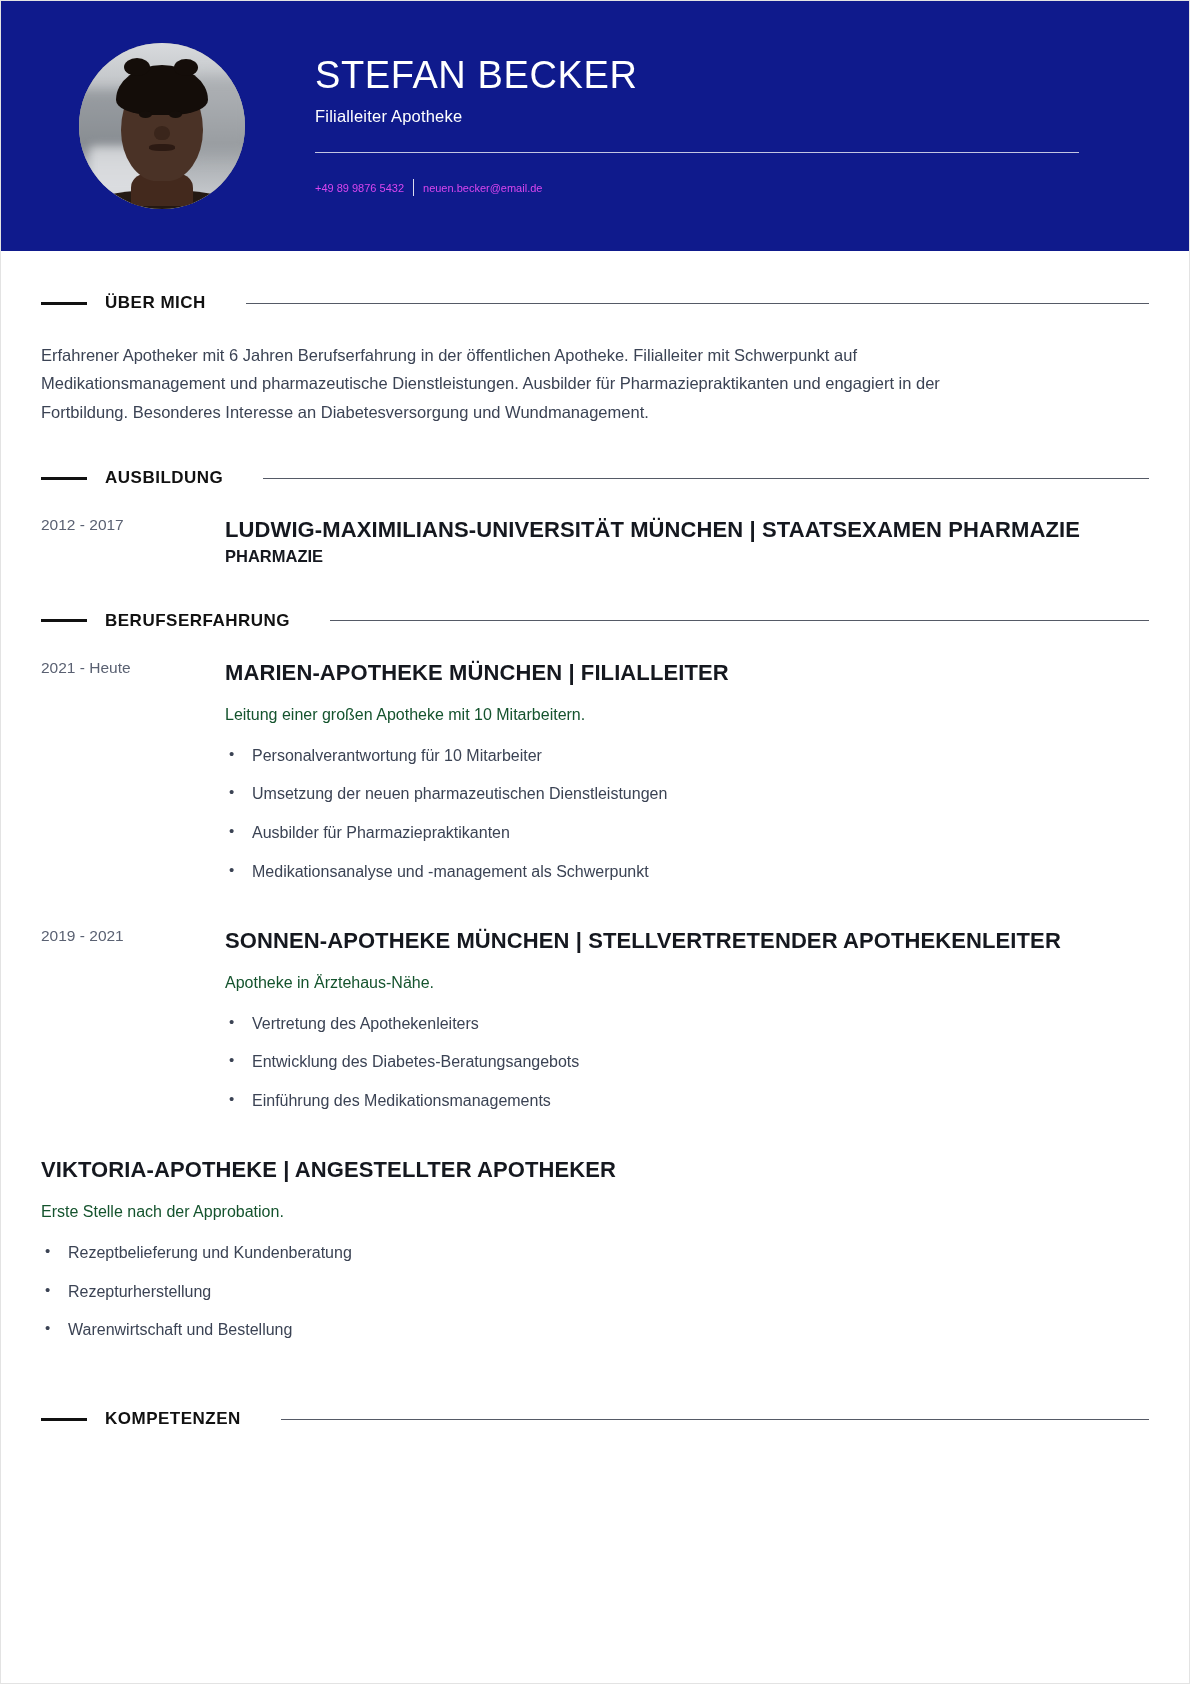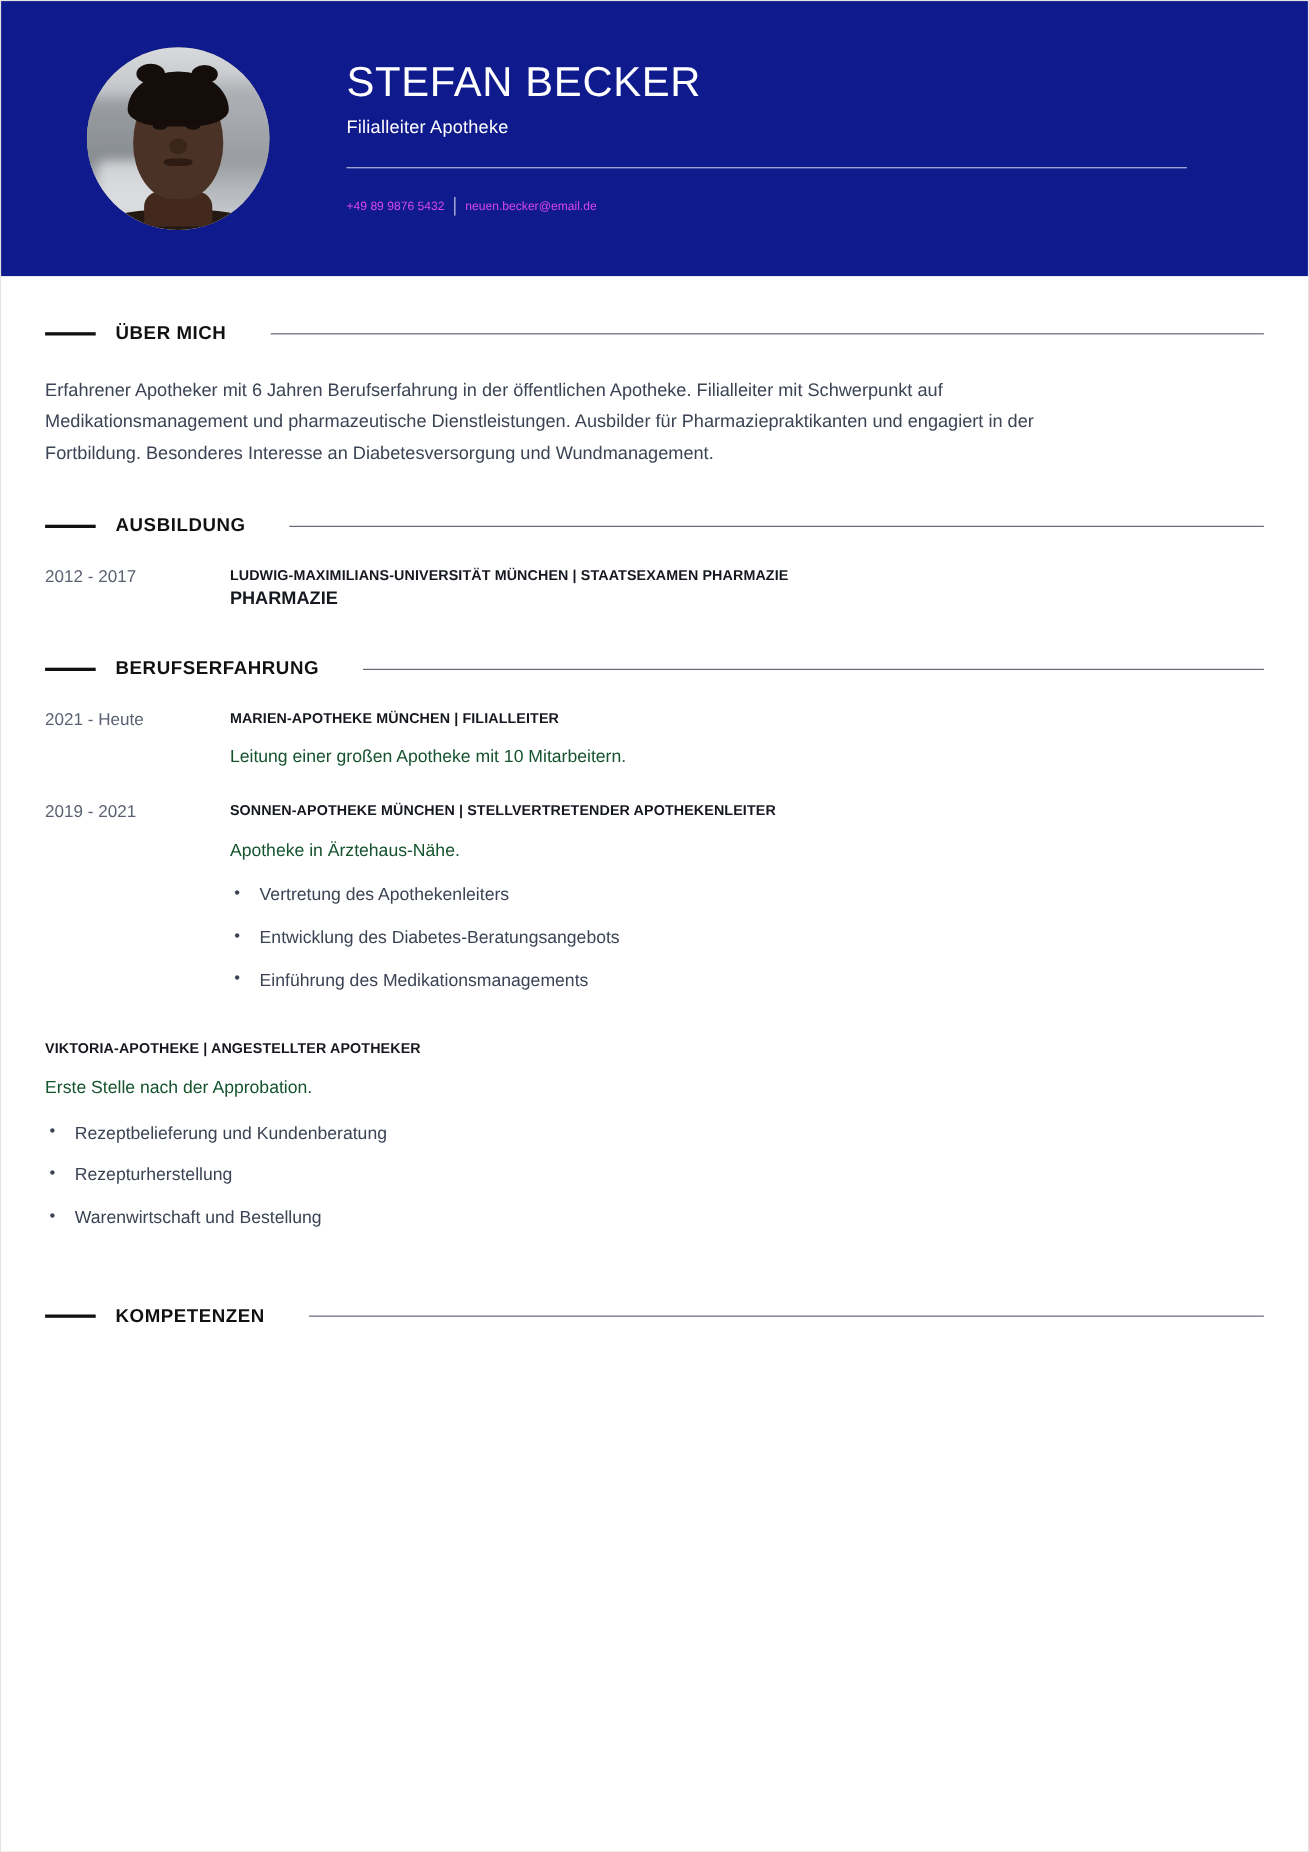--- a/index.html
+++ b/index.html
@@ -194,33 +194,34 @@
     margin-top: 28px;
     font-size: 16.5px;
     line-height: 1.72;
     color: #3b4354;
     max-width: 960px;
   }
 
   .entry {
     display: flex;
     margin-top: 26px;
+    gap: 16px;
   }
   .entry .period {
     width: 168px;
     min-width: 168px;
     font-size: 15.5px;
     color: #5a6172;
     padding-top: 2px;
   }
   .entry .body {
     flex: 1;
   }
   .entry .org {
-    font-size: 13px;
+    font-size: 22px;
     font-weight: bold;
     color: #15181f;
     line-height: 1.42;
     letter-spacing: .1px;
   }
   .entry .desc {
     margin-top: 14px;
     font-size: 16px;
     color: #14532d;
     line-height: 1.6;
@@ -316,20 +317,26 @@
       <span class="dash"></span>
       <span class="title">BERUFSERFAHRUNG</span>
       <span class="line"></span>
     </div>
 
     <div class="entry">
       <div class="period">2021 - Heute</div>
       <div class="body">
         <div class="org">MARIEN-APOTHEKE MÜNCHEN | FILIALLEITER</div>
         <div class="desc">Leitung einer großen Apotheke mit 10 Mitarbeitern.</div>
+        <ul>
+          <li>Personalverantwortung für 10 Mitarbeiter</li>
+          <li>Umsetzung der neuen pharmazeutischen Dienstleistungen</li>
+          <li>Ausbilder für Pharmaziepraktikanten</li>
+          <li>Medikationsanalyse und -management als Schwerpunkt</li>
+        </ul>
       </div>
     </div>
 
     <div class="entry">
       <div class="period">2019 - 2021</div>
       <div class="body">
         <div class="org">SONNEN-APOTHEKE MÜNCHEN | STELLVERTRETENDER APOTHEKENLEITER</div>
         <div class="desc">Apotheke in Ärztehaus-Nähe.</div>
         <ul>
           <li>Vertretung des Apothekenleiters</li>

